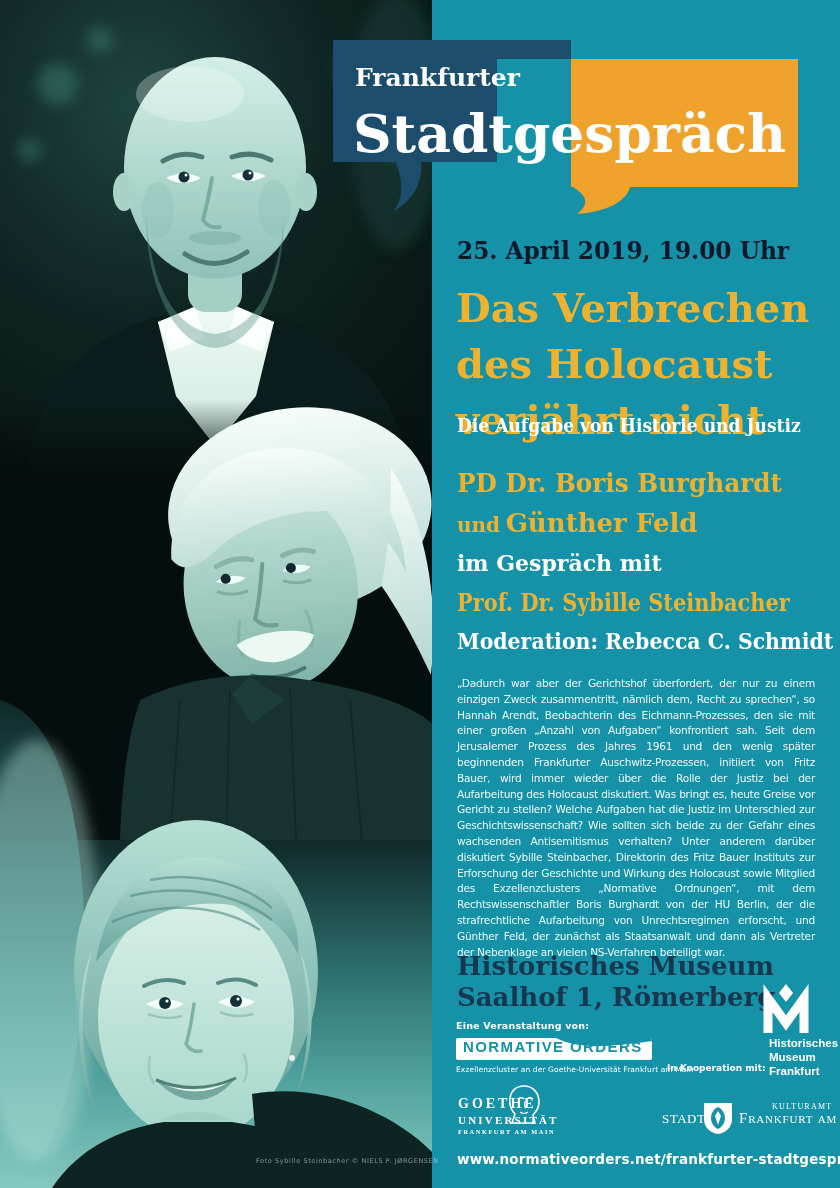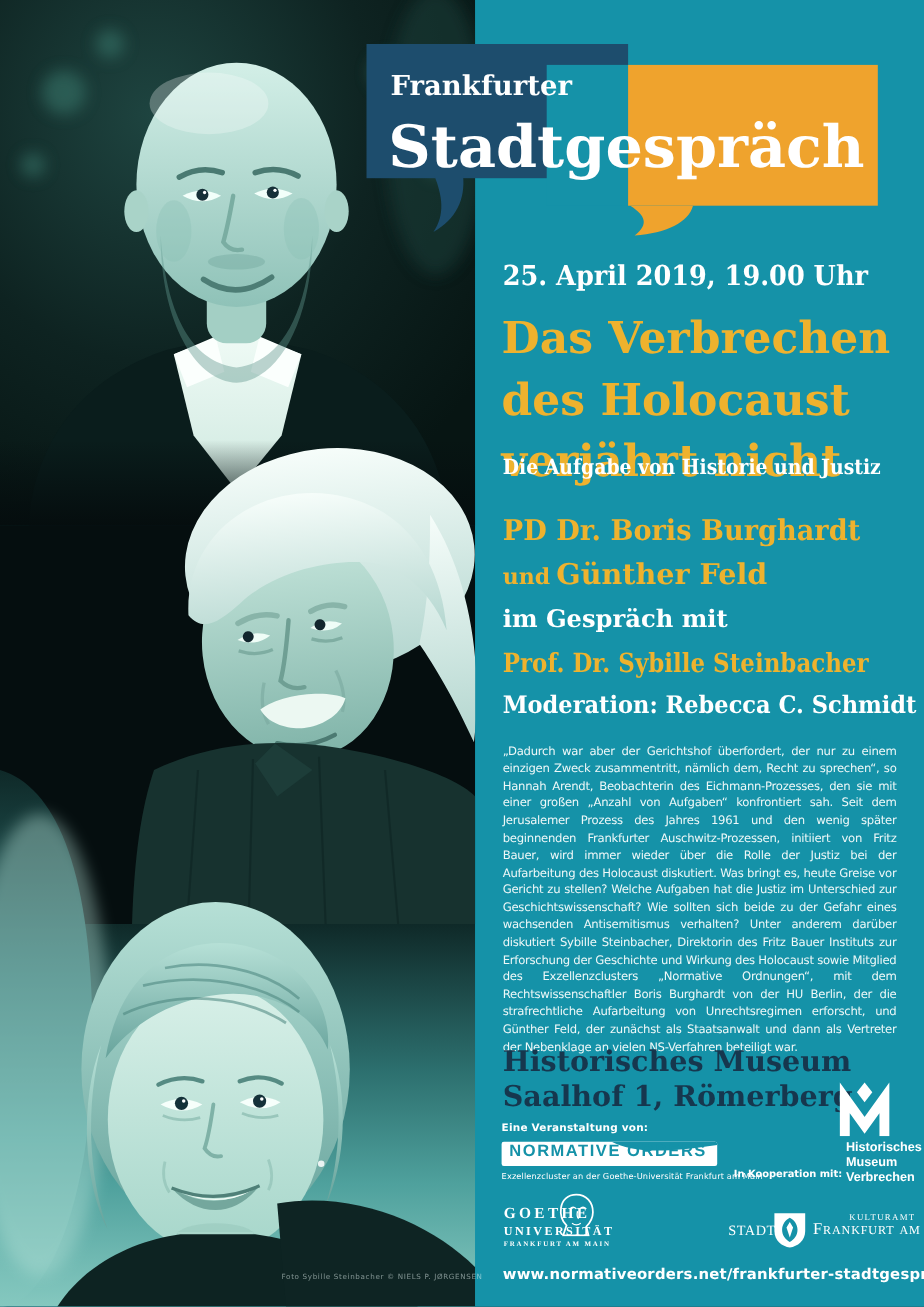--- a/index.html
+++ b/index.html
@@ -13,21 +13,21 @@
   .photo-col{position:absolute;left:0;top:0;width:432px;height:1188px;}
   .photo-col svg{display:block;width:432px;height:1188px;}
 
   
   .panel{position:absolute;left:432px;top:0;width:408px;height:1188px;background:#1592a8;}
 
   
   .lockup{position:absolute;left:333px;top:40px;width:470px;height:175px;}
 
   
-  .date{left:457px;top:236px;font-size:25px;font-weight:bold;color:#ffffff;}
+  .date{left:457px;top:236px;font-size:25px;font-weight:bold;color:#0f172a;}
   .title{left:456px;top:280px;font-size:40px;line-height:56px;font-weight:bold;color:#eeb22e;}
   .subtitle{left:457px;top:414px;font-size:19px;font-weight:bold;color:#ffffff;}
   .sp1{left:457px;top:468px;font-size:26px;font-weight:bold;color:#eeb22e;}
   .sp2{left:457px;top:508px;color:#eeb22e;font-weight:bold;}
   .sp2 .und{font-size:20px;}
   .sp2 .name{font-size:26px;}
   .conv{left:457px;top:550px;font-size:22px;font-weight:bold;color:#ffffff;}
   .sp3{left:457px;top:588px;font-size:24px;font-weight:bold;color:#eeb22e;}
   .mod{left:457px;top:628px;font-size:22px;font-weight:bold;color:#ffffff;}
 
@@ -266,21 +266,21 @@
   <div class="t nosub">Exzellenzcluster an der Goethe-Universität Frankfurt am Main</div>
   <div class="t koop">In Kooperation mit:</div>
 
   <svg class="abs hmf-m" width="50" height="50" viewBox="0 0 50 50">
     <path d="M7,50 L7,15 L25,40 L43,15 L43,50" stroke="#ffffff" stroke-width="9" fill="none"></path>
     <polygon points="25,1 32,10 25,19 18,10" fill="#ffffff"></polygon>
   </svg>
   <div class="t hmf-text">
     <div>Historisches</div>
     <div>Museum</div>
-    <div>Verbrechen</div>
+    <div>Frankfurt</div>
   </div>
 
   <div class="t goethe">
     <div class="g1">GOETHE</div>
     <div class="g2">UNIVERSITÄT</div>
     <div class="g3">FRANKFURT AM MAIN</div>
   </div>
   <svg class="abs goethe-head" width="36" height="40" viewBox="0 0 36 40">
     <path d="M18,2 C27,2 33,9 33,18 C33,24 30,28 27,31 L29,39 L6,39 L9,30 C5,26 3,21 4,14 C5,7 10,2 18,2 Z" stroke="#ffffff" stroke-width="1.6" fill="none"></path>
     <path d="M12,15 q3,-3 6,0 M21,15 q3,-3 6,0 M19,17 q-1,5 1,7 M14,28 q4,3 8,0" stroke="#ffffff" stroke-width="1.2" fill="none"></path>

